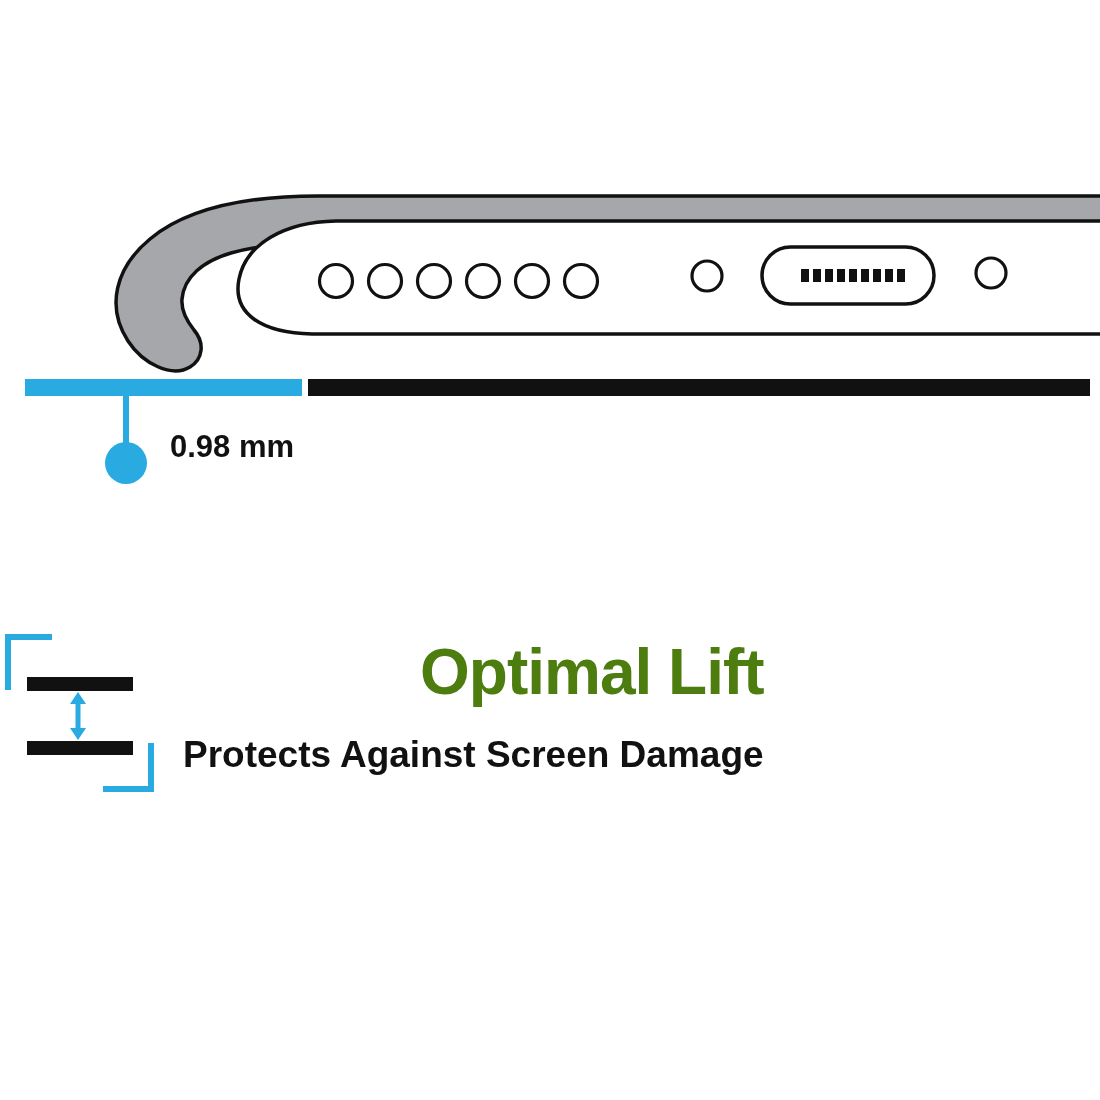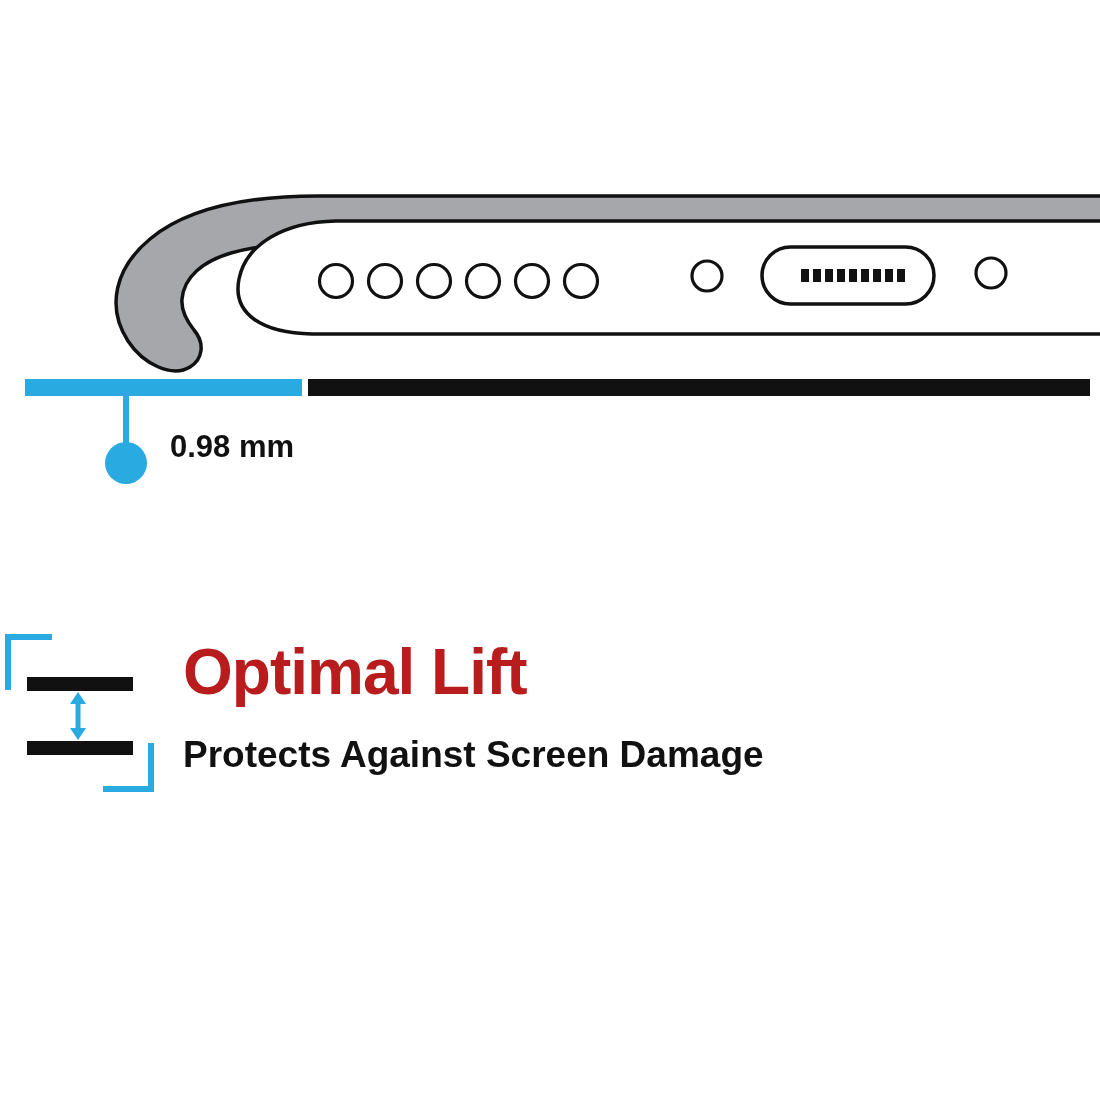--- a/index.html
+++ b/index.html
@@ -38,23 +38,24 @@
     left: 5px; top: 8px;
     width: 170px; height: 170px;
   }
   .feature-text {
     position: absolute;
     left: 183px; top: 20px;
   }
   .feature-title {
     font-size: 64px;
     font-weight: bold;
-    color: #b91c1c;
+    color: #4d7c0f;
     letter-spacing: -1px;
     line-height: 1.0;
+    text-align: right;
   }
   .feature-subtitle {
     margin-top: 30px;
     font-size: 37px;
     font-weight: 600;
     color: #111111;
     letter-spacing: 0px;
   }
 </style>
 </head>

